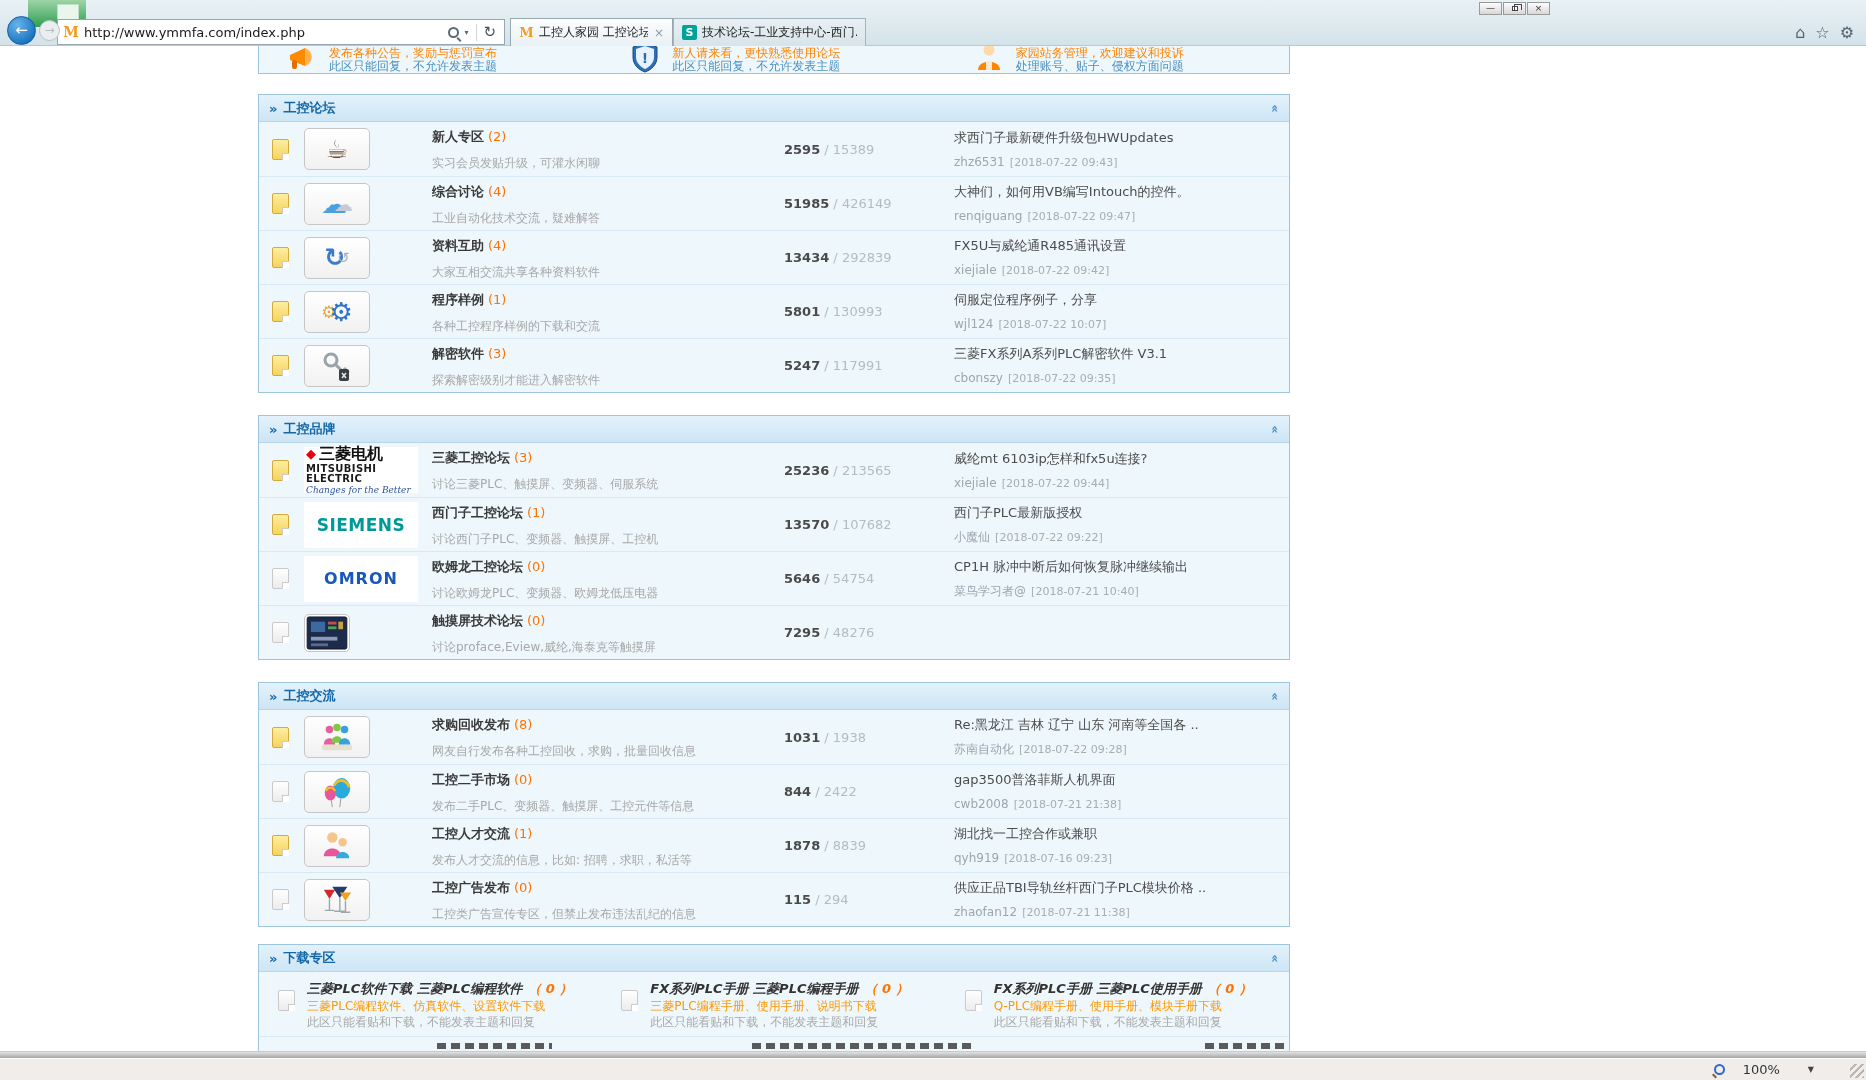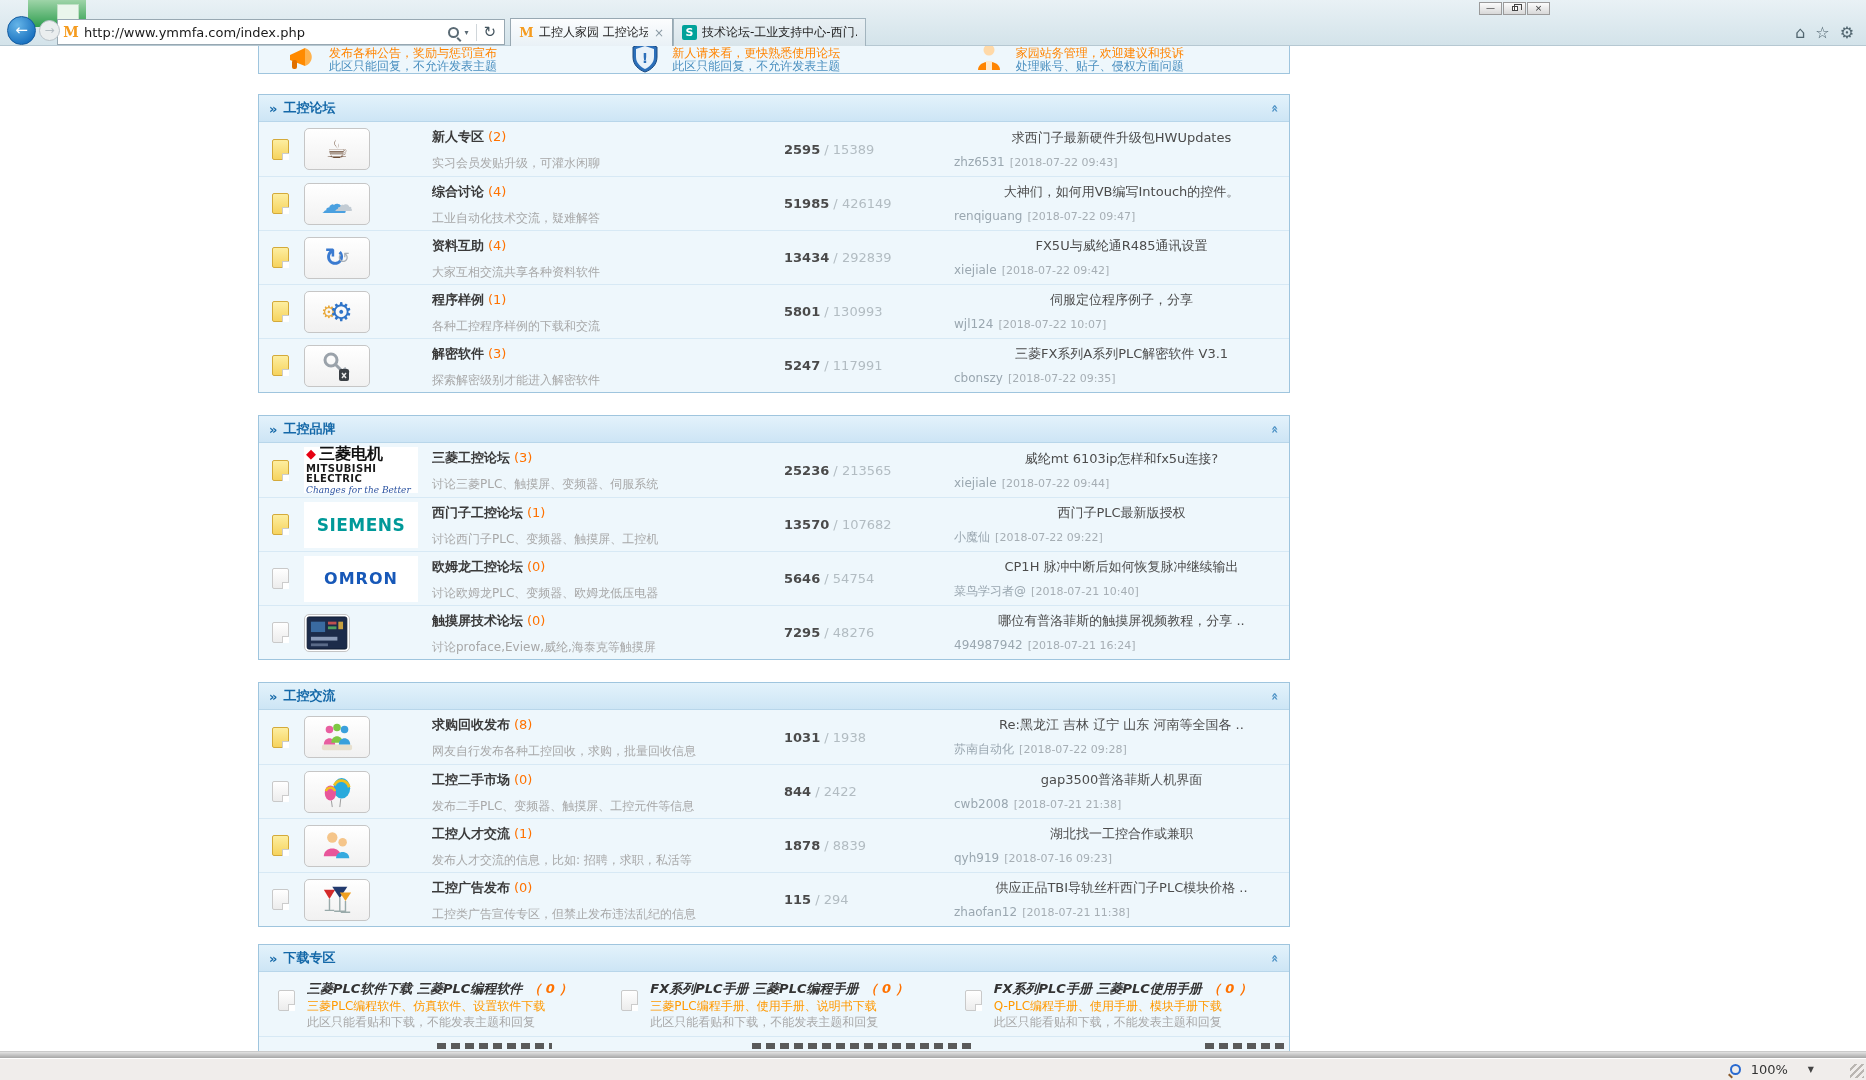--- a/index.html
+++ b/index.html
@@ -109,21 +109,21 @@
 
   .c-main { width:352px; flex:none; padding-right:6px; }
   .f-title { white-space:nowrap; overflow:hidden; }
   .f-name { font-size:13px; font-weight:bold; color:#3a3a3a; cursor:pointer; }
   .f-count { font-size:13px; color:#ff7200; margin-left:4px; }
   .f-desc { font-size:12px; color:#a8a8a8; margin-top:9px; white-space:nowrap; overflow:hidden; }
   .c-stats { width:170px; flex:none; text-align:left; font-size:13px; white-space:nowrap; }
   .st-topics { color:#4a4a4a; font-weight:bold; }
   .st-sep, .st-posts { color:#b2bcc2; }
   .c-last { width:335px; flex:none; overflow:hidden; }
-  .l-title { font-size:13px; color:#4c4c4c; white-space:nowrap; overflow:hidden; cursor:pointer;text-align:center; }
+  .l-title { font-size:13px; color:#4c4c4c; white-space:nowrap; overflow:hidden; cursor:pointer; }
   .l-meta { margin-top:4px; white-space:nowrap; }
   .l-user { font-size:12px; color:#9aa7b0; cursor:pointer; }
   .l-time { font-size:11px; color:#a6aeb4; }
 
   
   .dl-row { display:flex; padding:10px 0 8px 0; }
   .dl-item { width:344px; display:flex; padding-left:19px; }
   .dl-item .folder { margin-top:8px; flex:none; }
   .dl-text { margin-left:12px; line-height:1; overflow:hidden; }
   .dl-name { font-size:13px; font-weight:bold; color:#333; white-space:nowrap;font-style:italic; }
@@ -133,21 +133,21 @@
   .dl-row.partial { border-top:1px solid #d7e9f5; padding:0; height:22px; }
   .strip { height:6px; margin-top:6px;
     background:repeating-linear-gradient(90deg,#5a5a5a 0 9px,transparent 9px 14px); }
 
   
   .bottombar { position:absolute; left:0; top:1051px; width:100%; height:7px;
     background:linear-gradient(#e2e2e2,#a6a6a6); border-top:1px solid #cacaca; }
   .statusbar { position:absolute; left:0; top:1058px; width:100%; height:22px;
     background:#f0edeb; border-top:1px solid #fff; }
   .zoomctl { position:absolute; right:52px; top:3px; display:flex; align-items:center;
-    gap:10px; font-size:13px; color:#333; cursor:pointer;text-align:right; }
+    gap:18px; font-size:13px; color:#333; cursor:pointer;text-align:right; }
   .mag { width:11px; height:11px; border:2px solid #2a6ad0; border-radius:50%; position:relative; }
   .mag::after { content:''; position:absolute; width:5px; height:2px; background:#8a5a2a;
     transform:rotate(45deg); left:-4px; top:9px; }
   .zcaret { font-size:8px; color:#444; margin-left:10px; }
   .grip { position:absolute; right:2px; bottom:2px; width:14px; height:14px;
     background:repeating-linear-gradient(135deg, transparent 0 3px, #bab6b2 3px 5px); }
 </style>
 </head>
 <body>
 
@@ -422,24 +422,20 @@
                     <rect x="5" y="22" width="28" height="4" fill="#8a9ab8"></rect>
                     <rect x="5" y="29" width="18" height="3" fill="#5a6a88"></rect>
                   </svg>
                 </div>
               </div>
               <div class="c-main">
                 <div class="f-title"><span class="f-name">触摸屏技术论坛</span><span class="f-count">(0)</span></div>
                 <div class="f-desc">讨论proface,Eview,威纶,海泰克等触摸屏</div>
               </div>
               <div class="c-stats"><span class="st-topics">7295</span><span class="st-sep"> / </span><span class="st-posts">48276</span></div>
-              <div class="c-last">
-                <div class="l-title">哪位有普洛菲斯的触摸屏视频教程，分享 ..</div>
-                <div class="l-meta"><span class="l-user">494987942</span> <span class="l-time">[2018-07-21 16:24]</span></div>
-              </div>
             </div>
           </div>
           <div class="section s3">
             <div class="shead">
               <span class="sarr">»</span>
               <span class="stitle">工控交流</span>
               <span class="collapse">«</span>
             </div>
             <div class="frow">
               <div class="c-folder">

